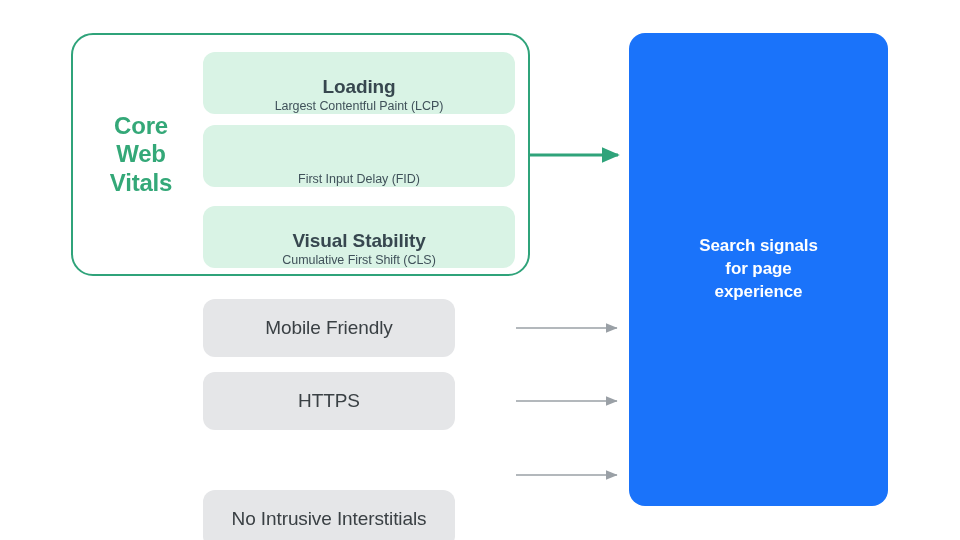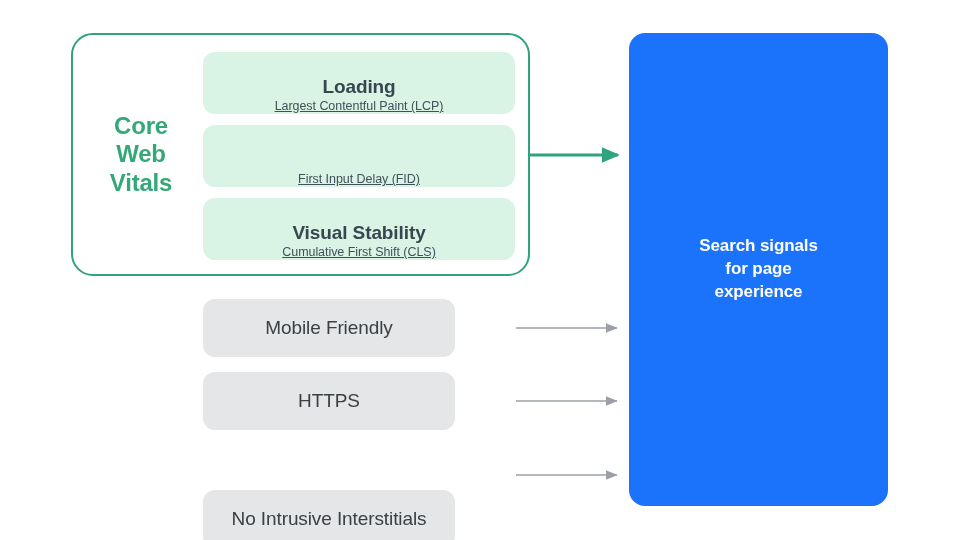--- a/index.html
+++ b/index.html
@@ -57,36 +57,35 @@
     border-radius: 12px;
     box-sizing: border-box;
     display: flex;
     flex-direction: column;
     align-items: center;
     justify-content: flex-end;
     gap: 1px;
   }
   .metric-card.c1 { top: 52px; }
   .metric-card.c2 { top: 125px; }
-  .metric-card.c3 { top: 198px; }
+  .metric-card.c3 { top: 206px; }
 
   .metric-title {
     font-size: 19px;
     font-weight: 700;
     color: #37474F;
     letter-spacing: -0.1px;
     line-height: 1.15;
   }
   .metric-sub {
     font-size: 12.5px;
     font-weight: 400;
     color: #40515A;
     letter-spacing: -0.05px;
     line-height: 1.2;
-    text-decoration: underline;
   }
 
   
   .signal-box {
     position: absolute;
     left: 203px;
     width: 252px;
     height: 58px;
     background: #E5E6E8;
     border-radius: 12px;

